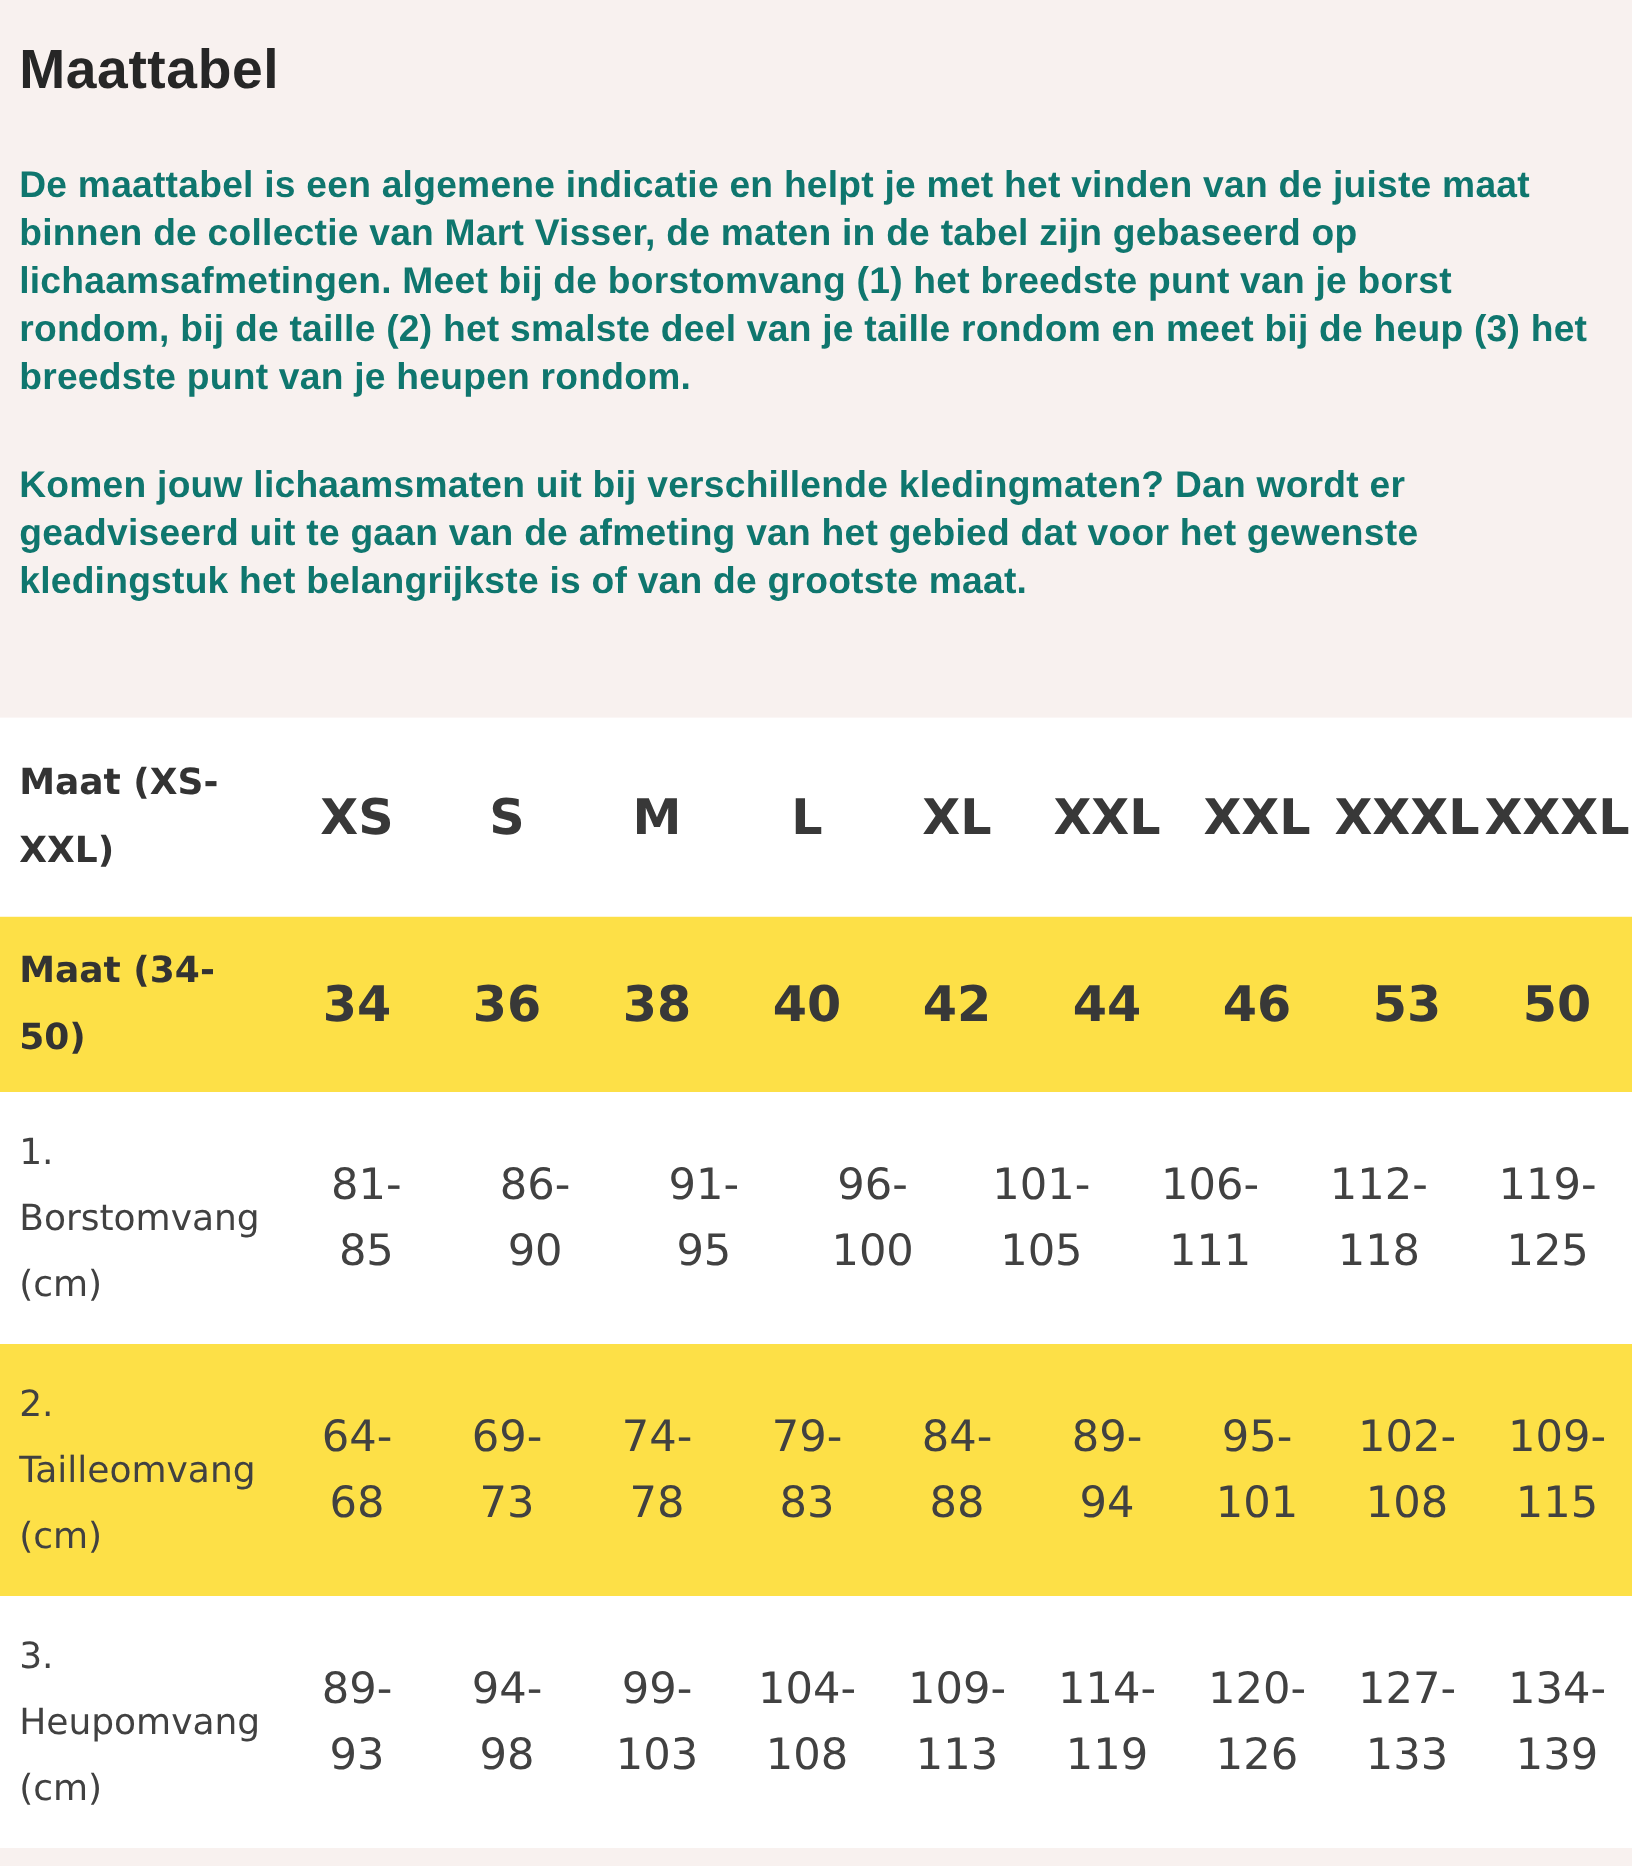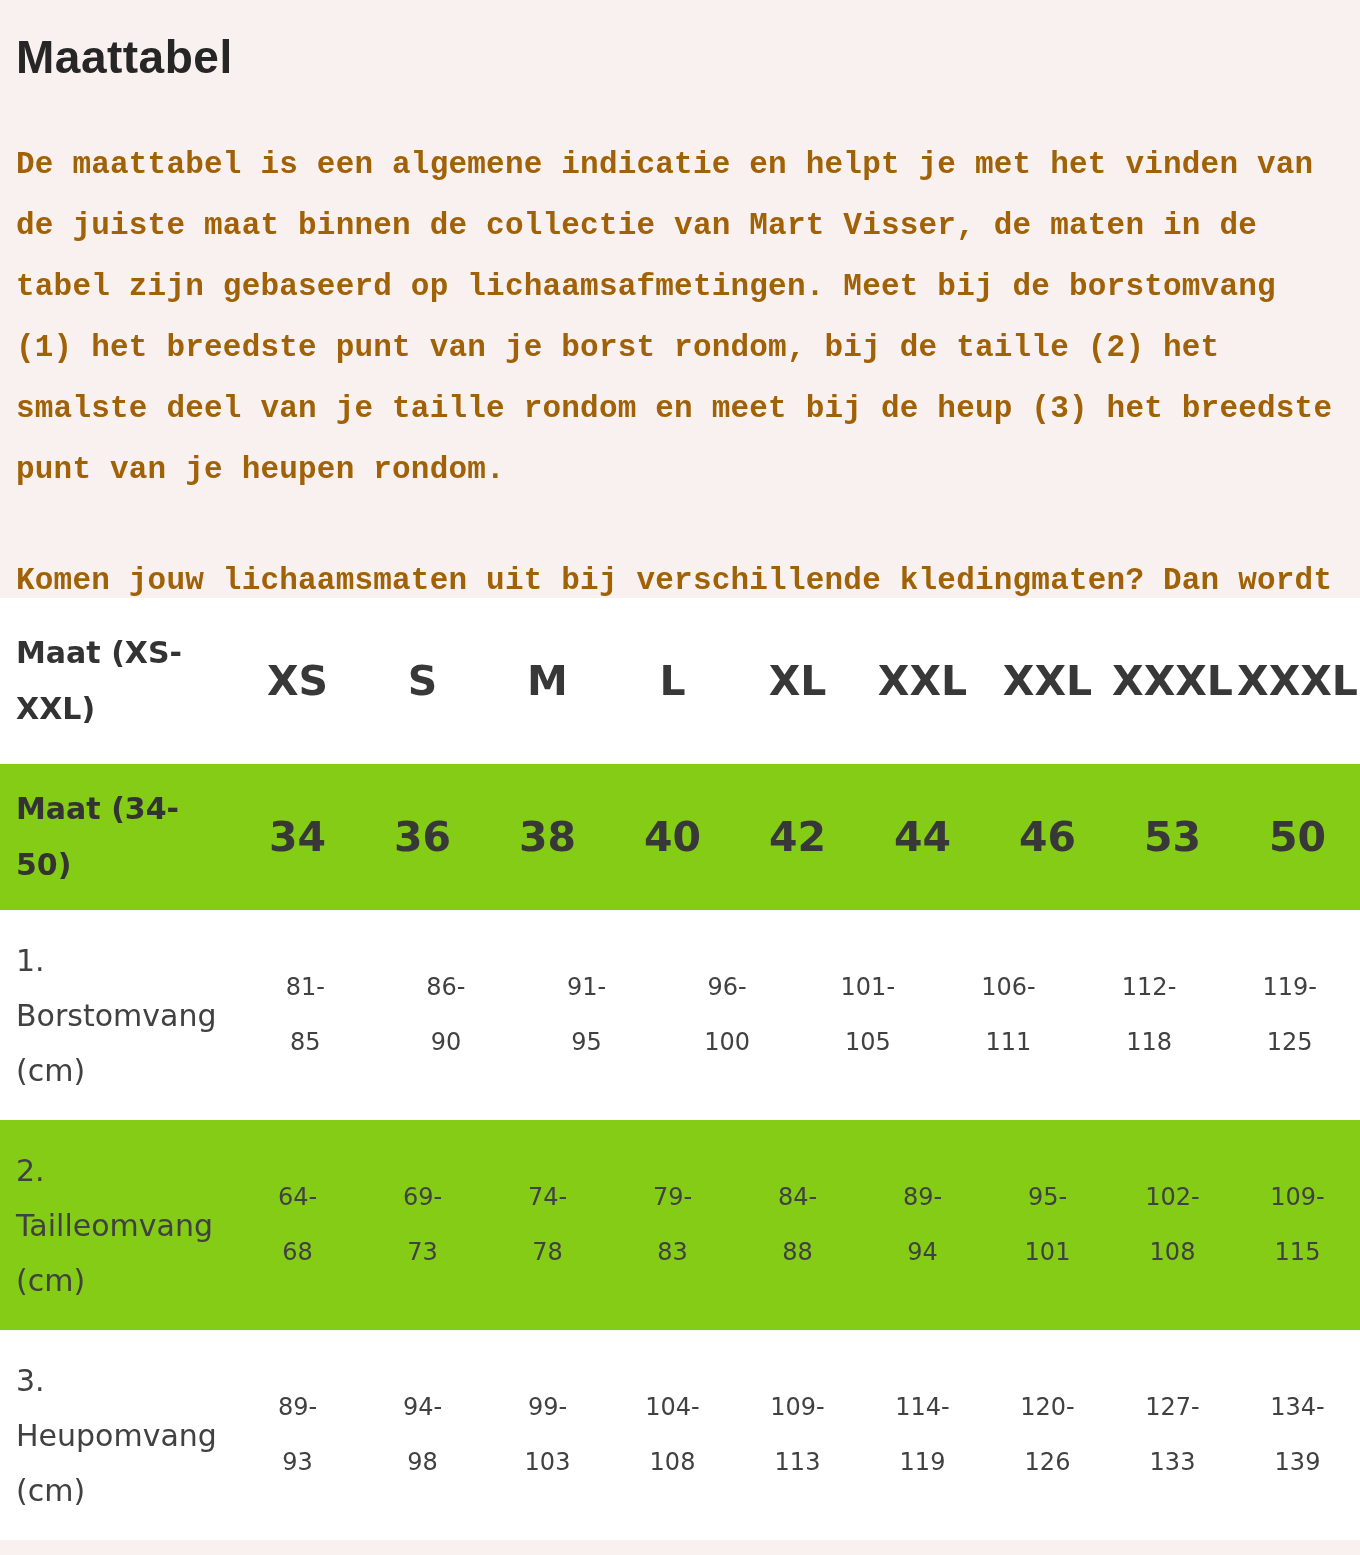--- a/index.html
+++ b/index.html
@@ -20,41 +20,40 @@
     padding: 30px 16px 0 16px;
     font-size: 46px;
     font-weight: 700;
     color: #262626;
     letter-spacing: 0.5px;
   }
   .para {
     margin: 50px 16px 0 16px;
     font-size: 31px;
     font-weight: 700;
-    line-height: 61px;
-    color: #a16207;
+    line-height: 40px;
+    color: #0f766e;
     letter-spacing: 0.2px;
-    font-family: Liberation Mono, monospace;
   }
   .size-table {
     position: absolute;
     top: 598px;
     left: 0;
     right: 0;
     bottom: 0;
     display: flex;
     flex-direction: column;
   }
   .trow {
     display: flex;
     align-items: center;
     flex: 0 0 auto;
   }
   .white { background: #ffffff; }
-  .pink  { background: #84cc16; justify-content: flex-end; }
+  .pink  { background: #fde047; justify-content: flex-end; }
   .r-letters { height: 166px; }
   .r-numbers { height: 146px; }
   .r-data    { height: 210px; }
   .row-label {
     width: 235px;
     box-sizing: border-box;
     padding-left: 16px;
     white-space: pre-line;
     flex: 0 0 auto;
   }
@@ -77,21 +76,21 @@
     text-align: center;
     white-space: pre-line;
     font-family: "DejaVu Sans", sans-serif;
   }
   .header .cell {
     font-size: 41px;
     font-weight: 700;
     color: #383838;
   }
   .r-data .cell {
-    font-size: 24px;
+    font-size: 36px;
     font-weight: 400;
     line-height: 55px;
     color: #414141;
   }
   .peek {
     flex: 1 1 auto;
     background: #f8f1ef;
   }
 </style>
 </head>

